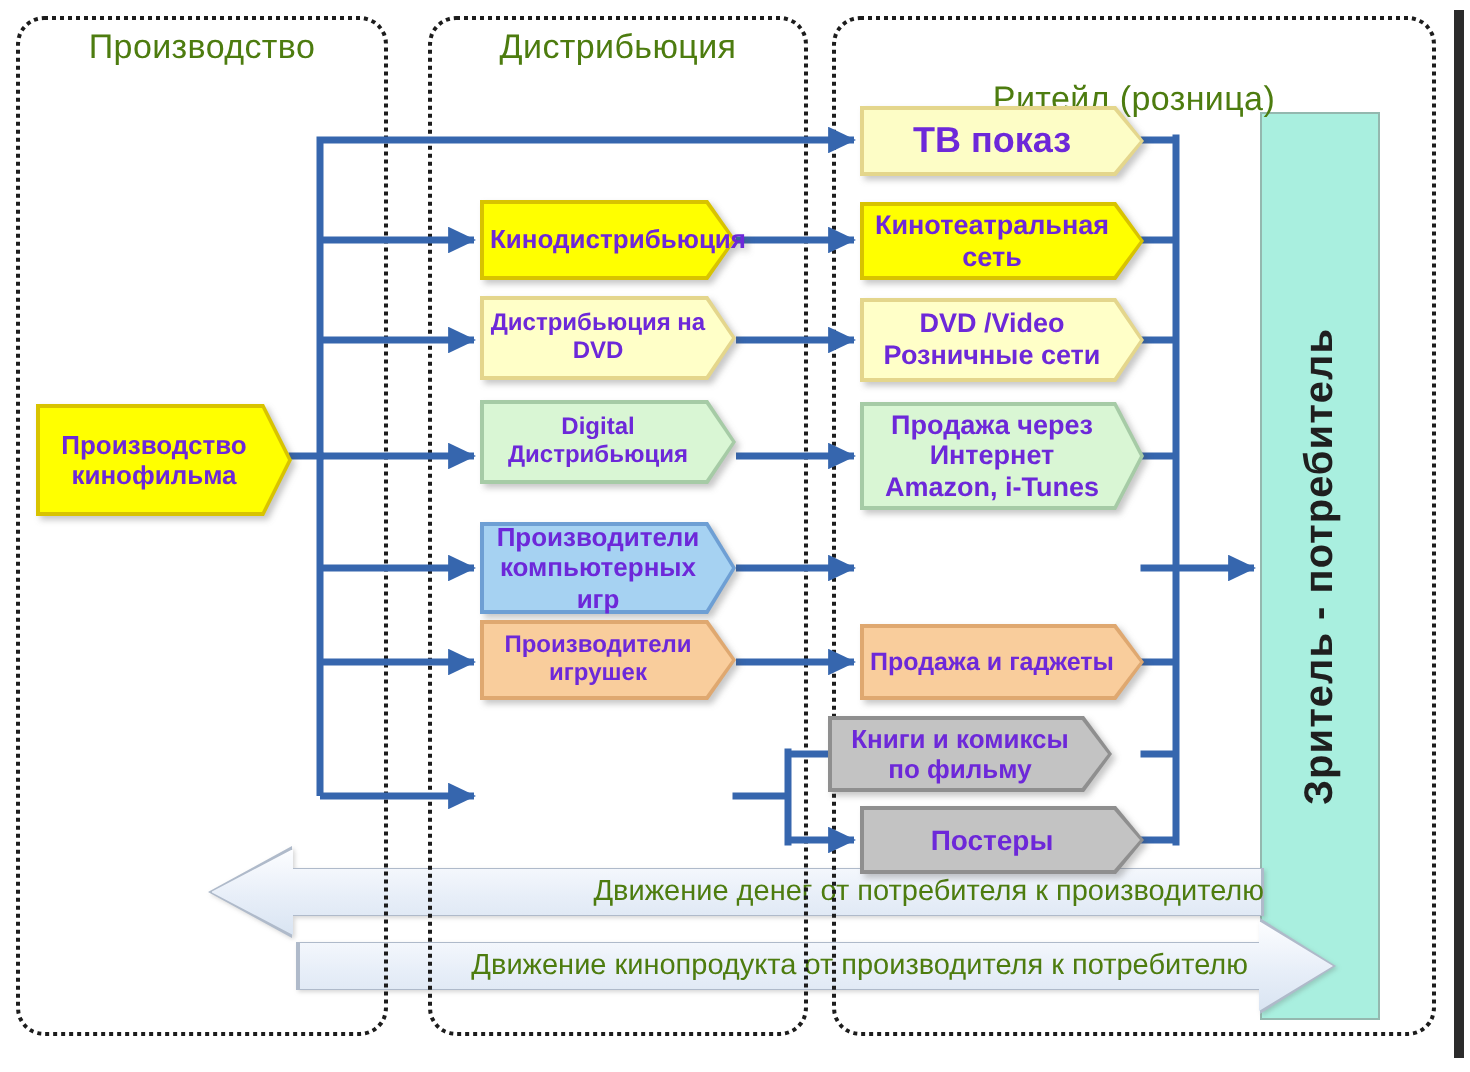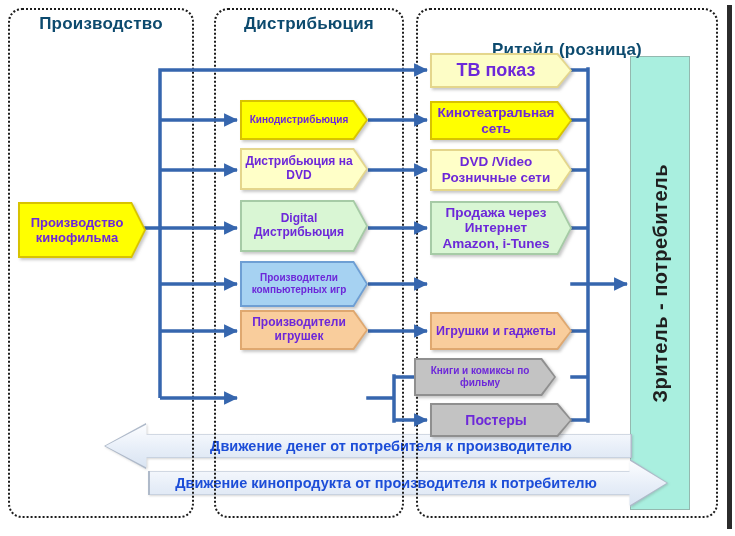--- a/index.html
+++ b/index.html
@@ -15,21 +15,21 @@
   .col{
     position:absolute;top:8px;height:510px;
     border:2px dotted #1c1c1c;border-radius:14px;
     box-sizing:border-box;z-index:4;pointer-events:none;
   }
   .col1{left:8px;width:186px;}
   .col2{left:214px;width:190px;}
   .col3{left:416px;width:302px;}
   .col-header{
     position:absolute;top:14px;z-index:5;
-    font-weight:bold;font-size:17px;color:#0c4a6e;
+    font-weight:normal;font-size:17px;color:#4d7c0f;
     text-align:center;letter-spacing:.2px;
   }
   .h1{left:8px;width:186px;}
   .h2{left:214px;width:190px;}
   .h3{left:416px;width:302px;margin-top:26px;}
 
   
   .pbox{
     position:absolute;display:flex;align-items:center;justify-content:center;
     z-index:6;filter:drop-shadow(2px 2px 1.5px rgba(70,70,70,.30));
@@ -81,25 +81,25 @@
   .flow-money .fa-fill{
     clip-path:polygon(0 50%, 41px 0, 41px 10px, 100% 10px, 100% calc(100% - 10px), 41px calc(100% - 10px), 41px 100%);
   }
   .flow-product .fa-border{
     clip-path:polygon(0 12px, calc(100% - 38px) 12px, calc(100% - 38px) 0, 100% 50%, calc(100% - 38px) 100%, calc(100% - 38px) calc(100% - 12px), 0 calc(100% - 12px));
   }
   .flow-product .fa-fill{
     clip-path:polygon(0 11px, calc(100% - 37px) 11px, calc(100% - 37px) 0, 100% 50%, calc(100% - 37px) 100%, calc(100% - 37px) calc(100% - 11px), 0 calc(100% - 11px));
   }
   .fa-label{
-    position:relative;z-index:1;width:100%;box-sizing:border-box;text-align:center;
-    font-weight:bold;font-size:14.5px;color:#1d4ed8;
+    position:relative;z-index:1;width:100%;box-sizing:border-box;text-align:right;
+    font-weight:normal;font-size:14.5px;color:#4d7c0f;
   }
   .flow-money .fa-label{padding-left:46px;}
-  .flow-product .fa-label{padding-right:44px;} .fs11{font-size:10px;} .fs12{font-size:12px;}
+  .flow-product .fa-label{padding-right:44px;} .fs11{font-size:13px;} .fs12{font-size:12px;}
   .fs12b{font-size:12.5px;} .fs13{font-size:13px;} .fs13b{font-size:13.5px;}
   .fs14{font-size:14px;} .fs18{font-size:18px;}
 </style>
 </head>
 <body>
 
 <div class="canvas">
 
   <div class="consumer" style="--f: #a9efdf;">
     <span class="consumer-label">Зритель - потребитель</span>
@@ -168,21 +168,21 @@
   <div class="pbox b-by" style="left: 240px; top: 100px; width: 128px; height: 40px; --f: #ffff00;">
     <div class="pb-border"></div>
       <div class="pb-fill"></div>
     <span class="pb-label fs11">Кинодистрибьюция</span>
   </div>
   <div class="pbox b-py" style="left: 240px; top: 148px; width: 128px; height: 42px; --f: #ffffc8;">
     <div class="pb-border"></div>
       <div class="pb-fill"></div>
     <span class="pb-label fs12">Дистрибьюция на DVD</span>
   </div>
-  <div class="pbox b-pg" style="left: 240px; top: 200px; width: 128px; height: 52px; --f: #d9f6d4;">
+  <div class="pbox b-pg" style="left: 240px; top: 200px; width: 128px; height: 42px; --f: #d9f6d4;">
     <div class="pb-border"></div>
       <div class="pb-fill"></div>
     <span class="pb-label fs12">Digital Дистрибьюция</span>
   </div>
   <div class="pbox b-lb" style="left: 240px; top: 261px; width: 128px; height: 46px; --f: #a6d2f2;">
     <div class="pb-border"></div>
       <div class="pb-fill"></div>
     <span class="pb-label fs11">Производители компьютерных игр</span>
   </div>
   <div class="pbox b-or" style="left: 240px; top: 310px; width: 128px; height: 40px; --f: #f9cd9c;">
@@ -207,21 +207,21 @@
     <span class="pb-label fs13b">DVD /Video Розничные сети</span>
   </div>
   <div class="pbox b-pg" style="left: 430px; top: 201px; width: 142px; height: 54px; --f: #d9f6d4;">
     <div class="pb-border"></div>
       <div class="pb-fill"></div>
     <span class="pb-label fs13b">Продажа через Интернет Amazon, i-Tunes</span>
   </div>
   <div class="pbox b-or" style="left: 430px; top: 312px; width: 142px; height: 38px; --f: #f9cd9c;">
     <div class="pb-border"></div>
       <div class="pb-fill"></div>
-    <span class="pb-label fs12b">Игрушки и гаджеты</span>
+    <span class="pb-label fs12b">Продажа и гаджеты</span>
   </div>
   <div class="pbox b-gr" style="left: 414px; top: 358px; width: 142px; height: 38px; --f: #c3c3c3;">
     <div class="pb-border"></div>
       <div class="pb-fill"></div>
     <span class="pb-label fs11">Книги и комиксы по фильму</span>
   </div>
   <div class="pbox b-gr" style="left: 430px; top: 403px; width: 142px; height: 34px; --f: #c3c3c3;">
     <div class="pb-border"></div>
       <div class="pb-fill"></div>
     <span class="pb-label fs14">Постеры</span>

